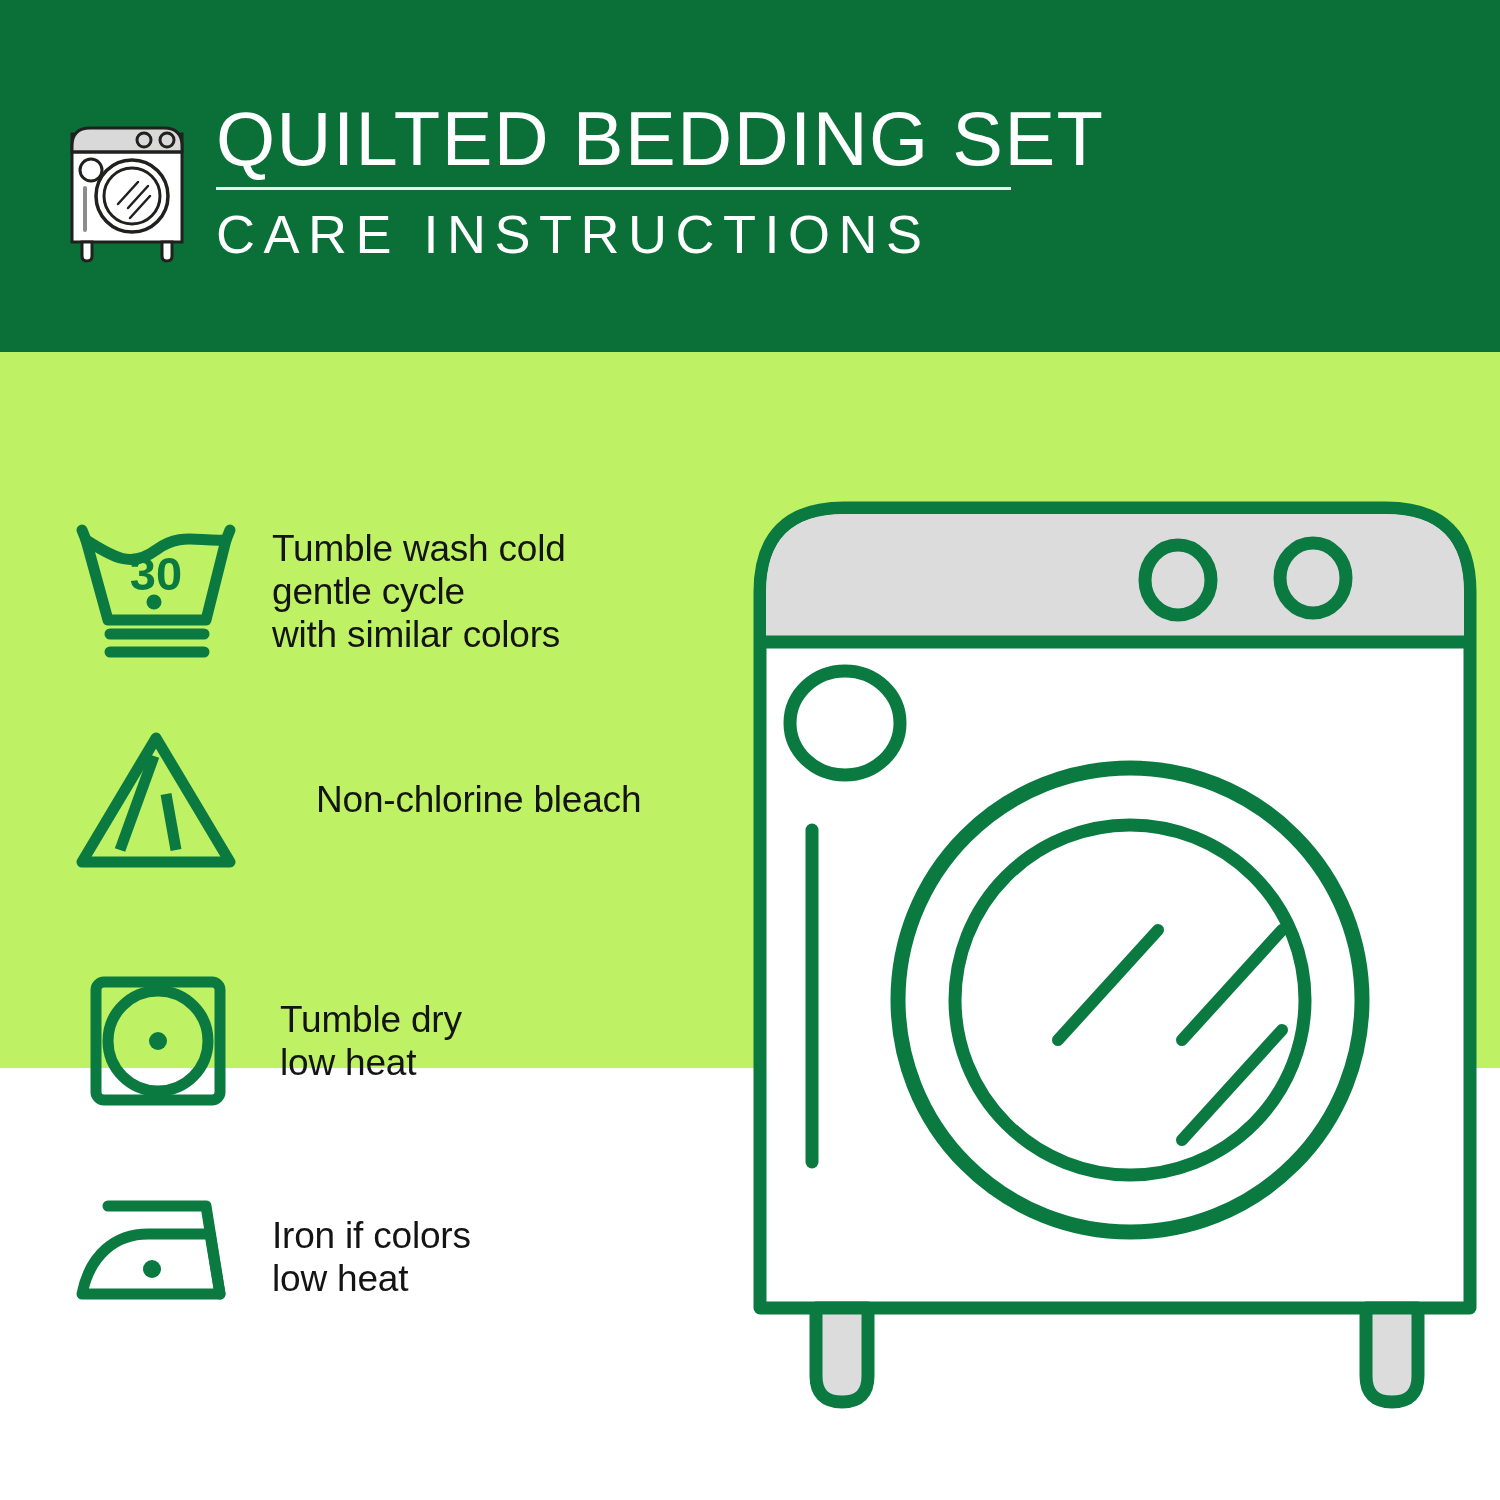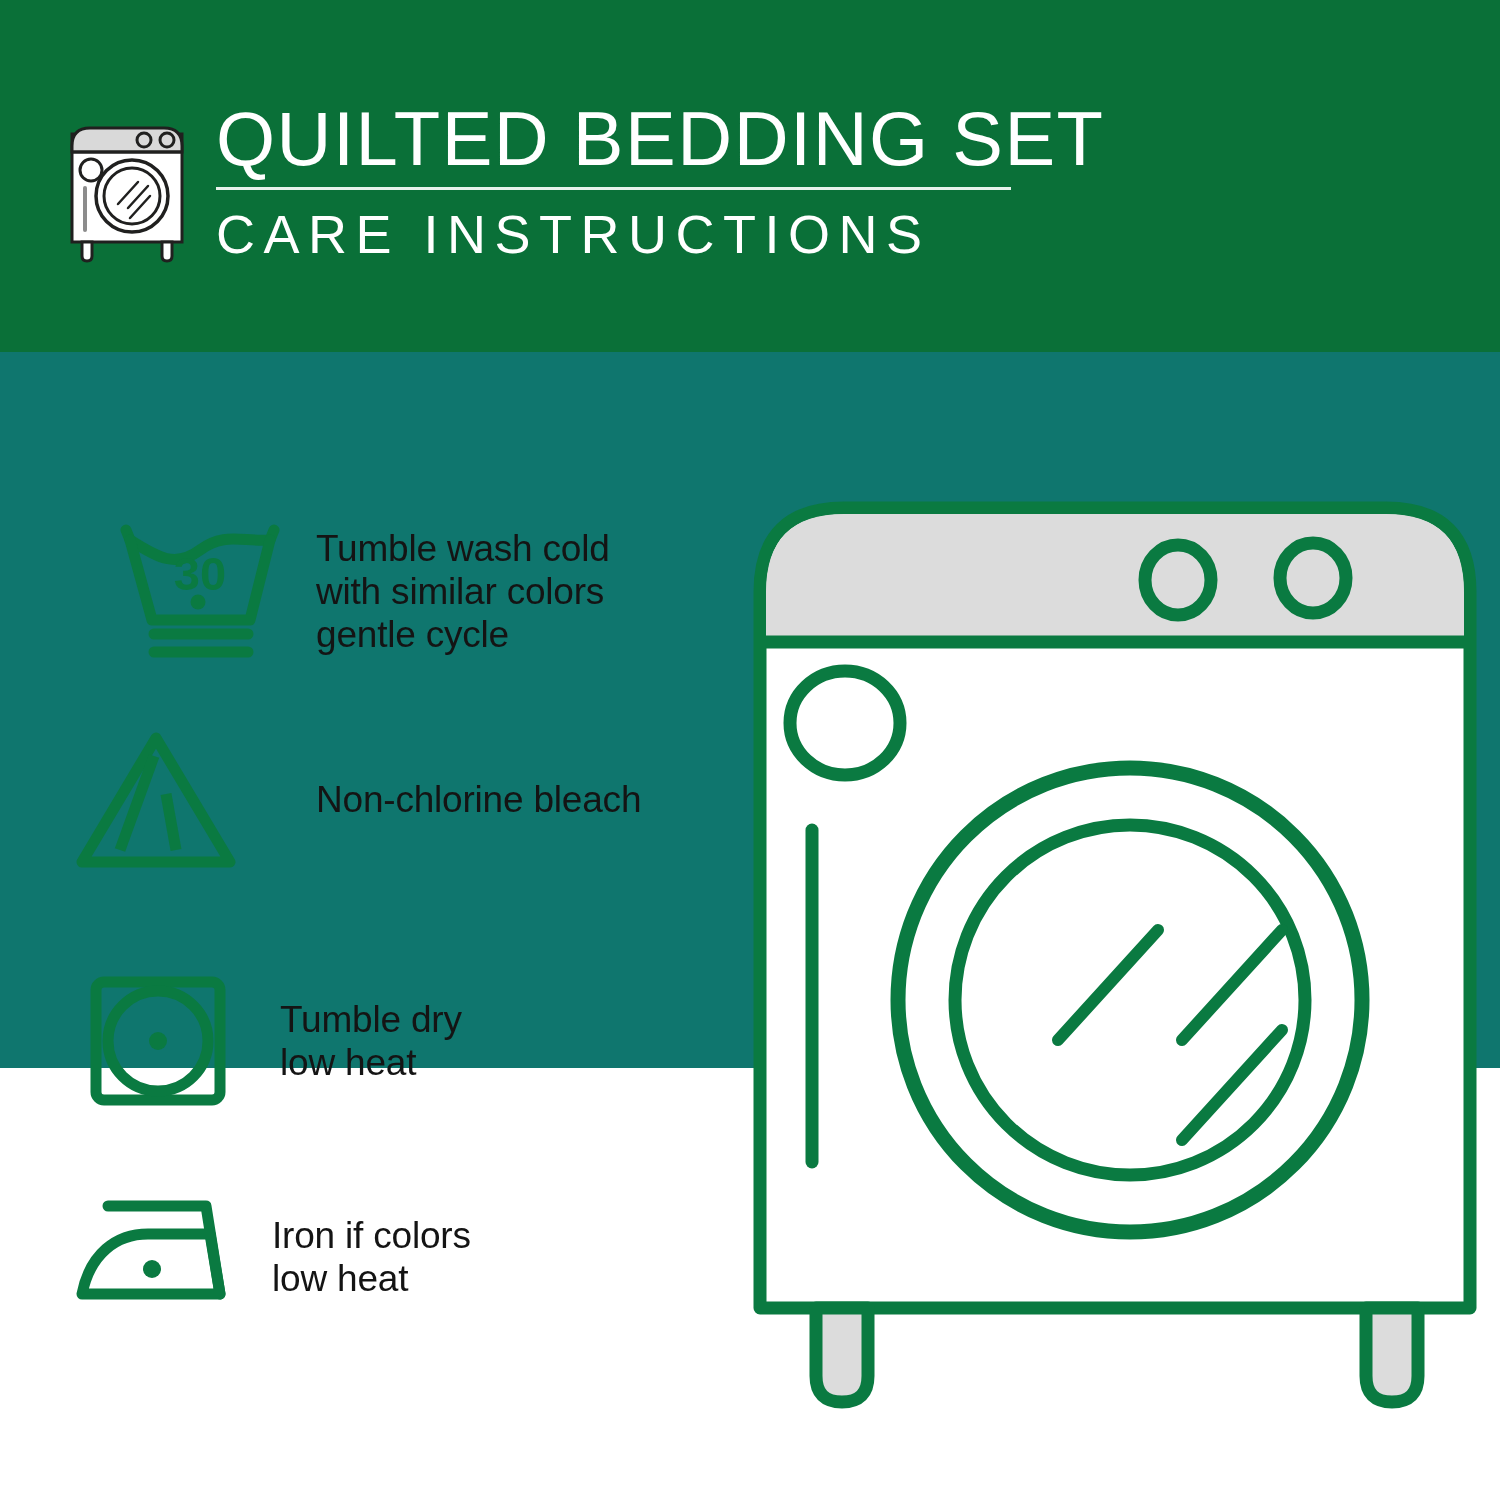--- a/index.html
+++ b/index.html
@@ -12,21 +12,21 @@
     width: 1500px;
     height: 1500px;
     font-family: "Liberation Sans", sans-serif;
     overflow: hidden;
     position: relative;
   }
   #page {
     position: relative;
     width: 1500px;
     height: 1068px;
-    background: #0f766e;
+    background: #bef264;
   }
 
   
   .header {
     position: absolute;
     left: 0;
     top: 0;
     width: 1500px;
     height: 352px;
     background: #0a7038;
@@ -79,21 +79,21 @@
     width: 730px;
     height: 1148px;
   }
   .care-row {
     position: absolute;
     left: 0;
     width: 730px;
     display: flex;
     align-items: center;
   }
-  .care-row.r1 { top: 150px; height: 178px; padding-left: 44px; }
+  .care-row.r1 { top: 150px; height: 178px; }
   .care-row.r2 { top: 358px; height: 178px; gap: 44px; }
   .care-row.r3 { top: 600px; height: 178px; padding-left: 8px; }
   .care-row.r4 { top: 820px; height: 170px; }
 
   .care-icon {
     flex: 0 0 auto;
     width: 200px;
     margin-left: 68px;
     display: flex;
     align-items: center;
@@ -173,22 +173,22 @@
           <line x1="42" y1="118" x2="136" y2="118" stroke="#0a7a41" stroke-width="11" stroke-linecap="round"></line>
           <line x1="42" y1="136" x2="136" y2="136" stroke="#0a7a41" stroke-width="11" stroke-linecap="round"></line>
 
           <text x="88" y="74" text-anchor="middle" font-family="Liberation Sans, sans-serif" font-size="47" font-weight="bold" fill="#0a7a41">30</text>
 
           <circle cx="86" cy="86" r="7.5" fill="#0a7a41"></circle>
         </svg>
       </div>
       <div class="care-text">
         <span class="ln">Tumble wash cold</span>
+        <span class="ln">gentle cycle</span>
         <span class="ln">with similar colors</span>
-        <span class="ln">gentle cycle</span>
       </div>
     </div>
 
     <div class="care-row r2">
       <div class="care-icon">
         <svg width="176" height="150" viewBox="0 0 176 150">
           <path d="M88 14 L162 138 L14 138 Z" fill="none" stroke="#0a7a41" stroke-width="11" stroke-linejoin="round"></path>
           <line x1="86" y1="32" x2="52" y2="126" stroke="#0a7a41" stroke-width="11" stroke-linecap="butt"></line>
           <line x1="98" y1="70" x2="108" y2="126" stroke="#0a7a41" stroke-width="11" stroke-linecap="butt"></line>
         </svg>

